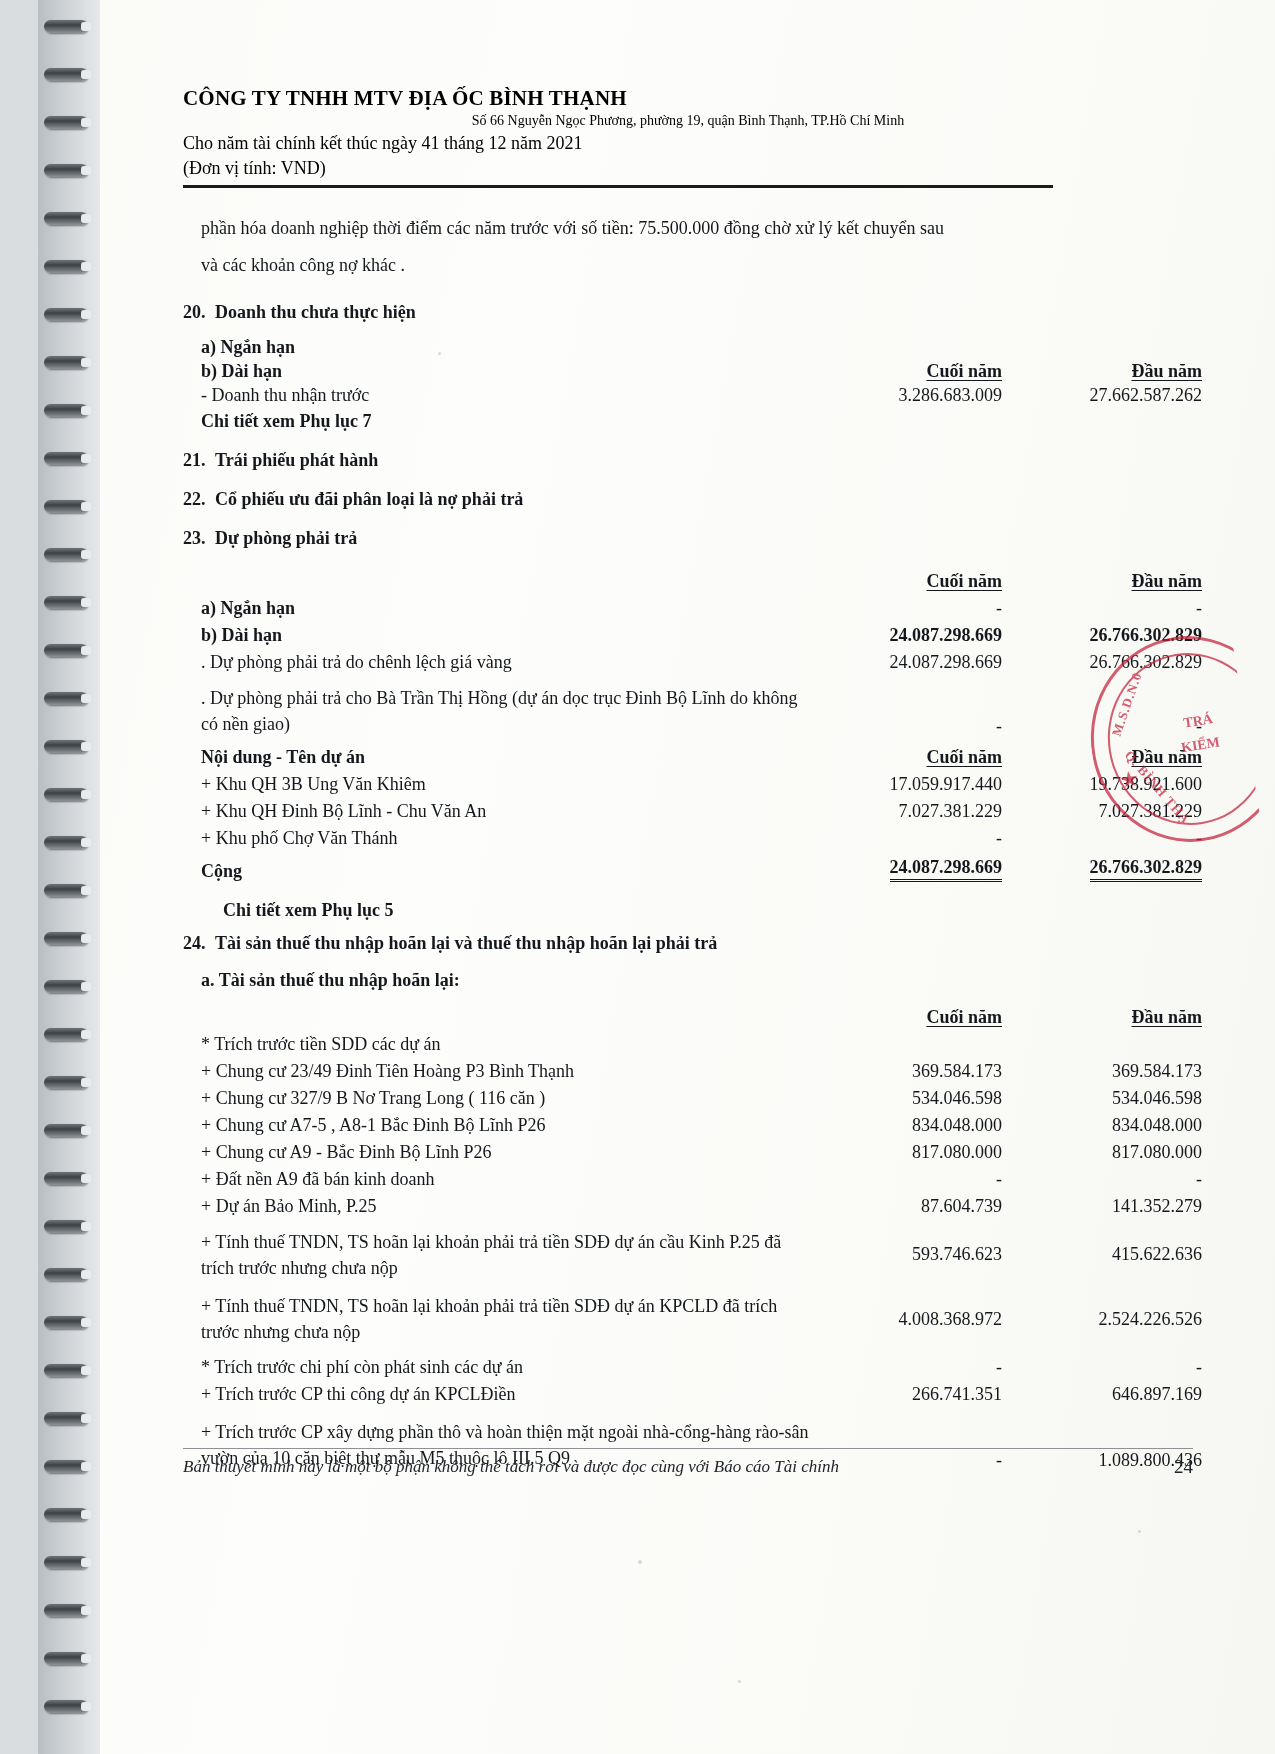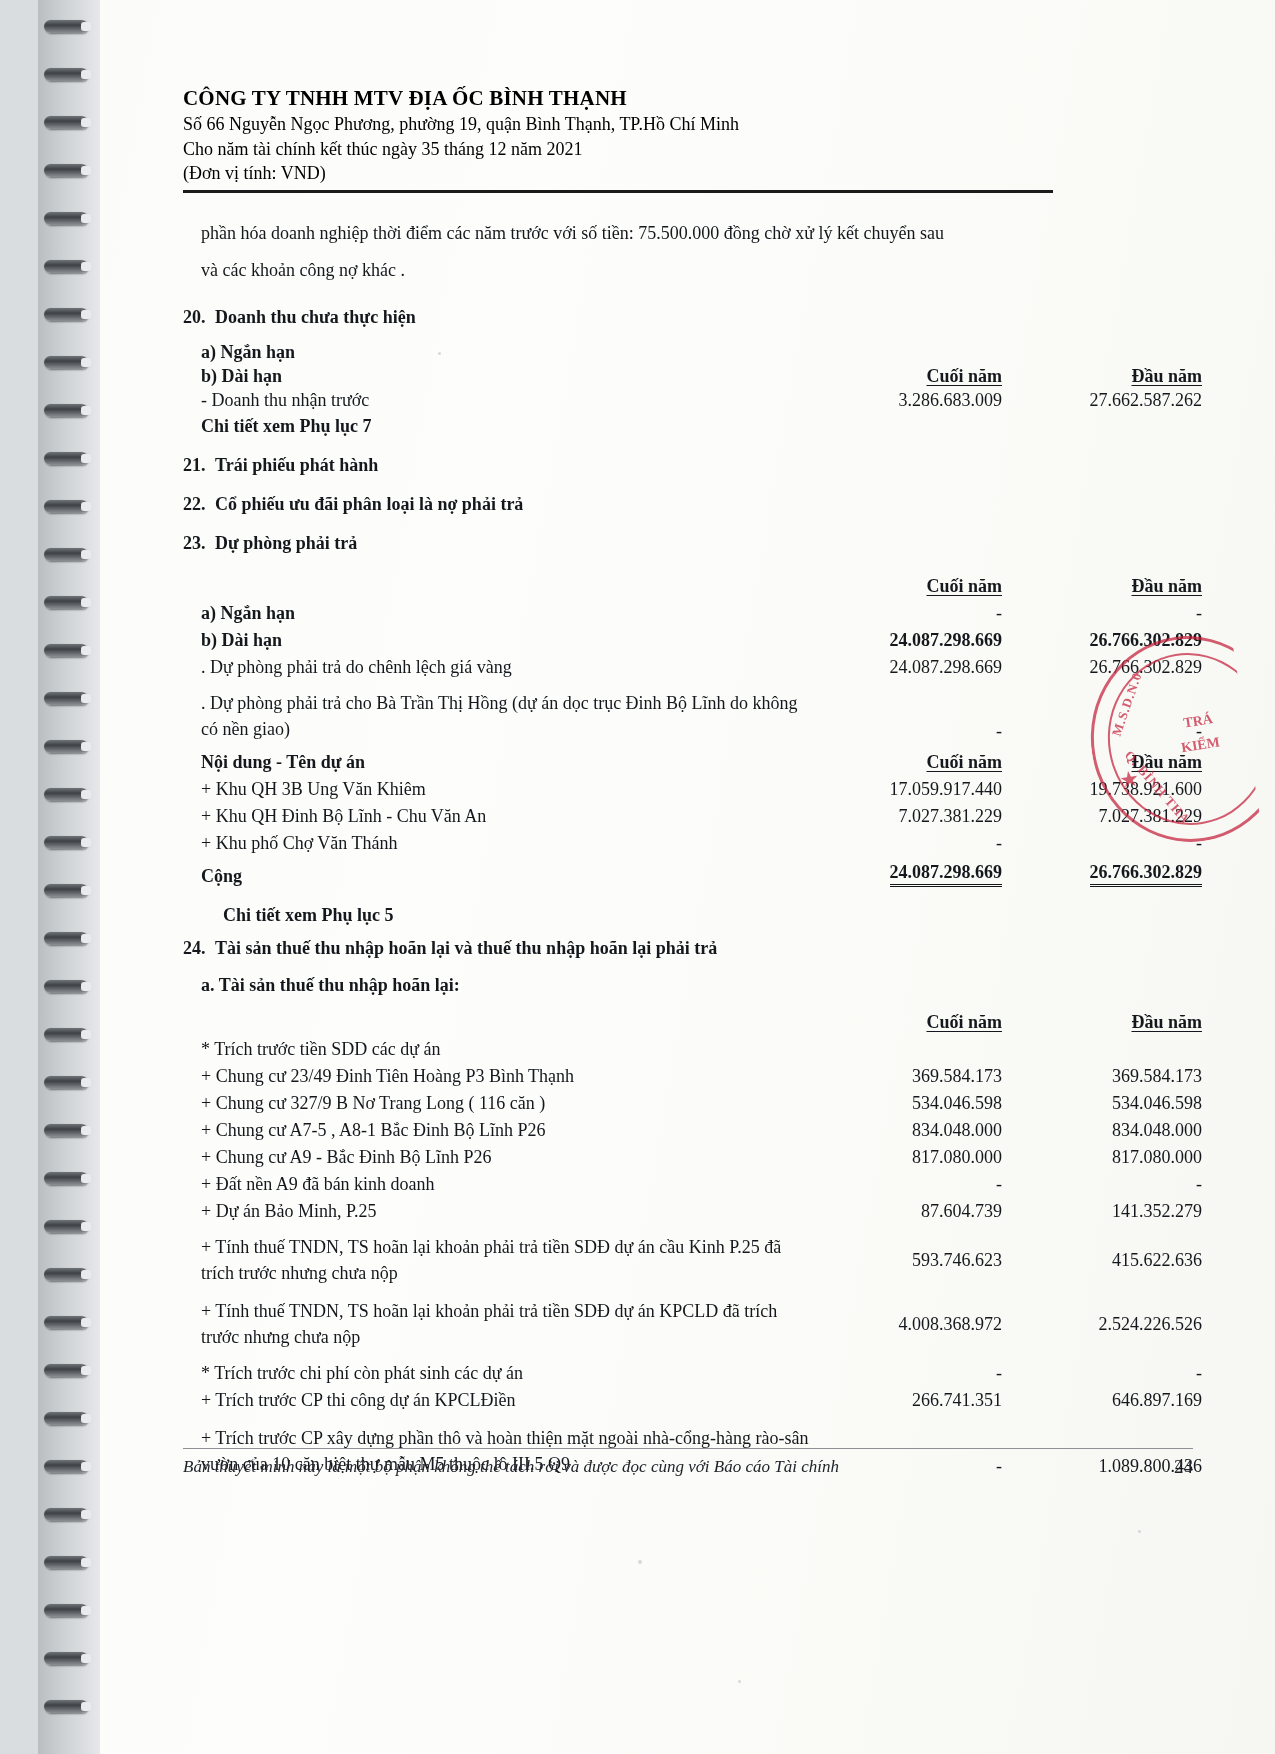--- a/index.html
+++ b/index.html
@@ -34,21 +34,21 @@
   }
   .ring:after{
     content:"";position:absolute;right:-3px;top:2px;width:10px;height:9px;
     background:#e8eaec;border-radius:3px;
   }
   .content{
     position:absolute;left:145px;top:84px;width:1010px;
   }
   .hdr{line-height:1.35;}
   .hdr .l1{font-weight:bold;font-size:21px;letter-spacing:.2px;}
-  .hdr .l2{font-size:18px;}
+  .hdr .l2{font-size:14px;text-align:center;}
   .hdr .l3{font-weight:bold;font-size:19px;}
   .hdr .l4{font-size:18px;}
   .hdr .l5{font-size:18px;}
   .rule{
     margin-top:5px;height:3px;background:#1b1b1b;width:870px;
   }
   .body{margin-top:22px;font-size:18px;color:#14181c;}
   .para{line-height:2.05;padding-left:18px;}
   .sec{font-weight:bold;margin-top:18px;padding-left:0;}
   .sec .num{display:inline-block;width:32px;}
@@ -152,21 +152,21 @@
     <div class="ring" style="top:1604px"></div>
     <div class="ring" style="top:1652px"></div>
     <div class="ring" style="top:1700px"></div>
   </div>
 
   <div class="content">
 
     <div class="hdr">
       <div class="l1">CÔNG TY TNHH MTV ĐỊA ỐC BÌNH THẠNH</div>
       <div class="l2">Số 66 Nguyễn Ngọc Phương, phường 19, quận Bình Thạnh, TP.Hồ Chí Minh</div>
-      <div class="l4">Cho năm tài chính kết thúc ngày 35 tháng 12 năm 2021</div>
+      <div class="l4">Cho năm tài chính kết thúc ngày 41 tháng 12 năm 2021</div>
       <div class="l5">(Đơn vị tính: VND)</div>
       <div class="rule"></div>
     </div>
 
     <div class="body">
 
       <div class="para">phần hóa doanh nghiệp thời điểm các năm trước với số tiền: 75.500.000 đồng chờ xử lý kết chuyển sau</div>
       <div class="para">và các khoản công nợ khác .</div>
 
       <div class="sec">

